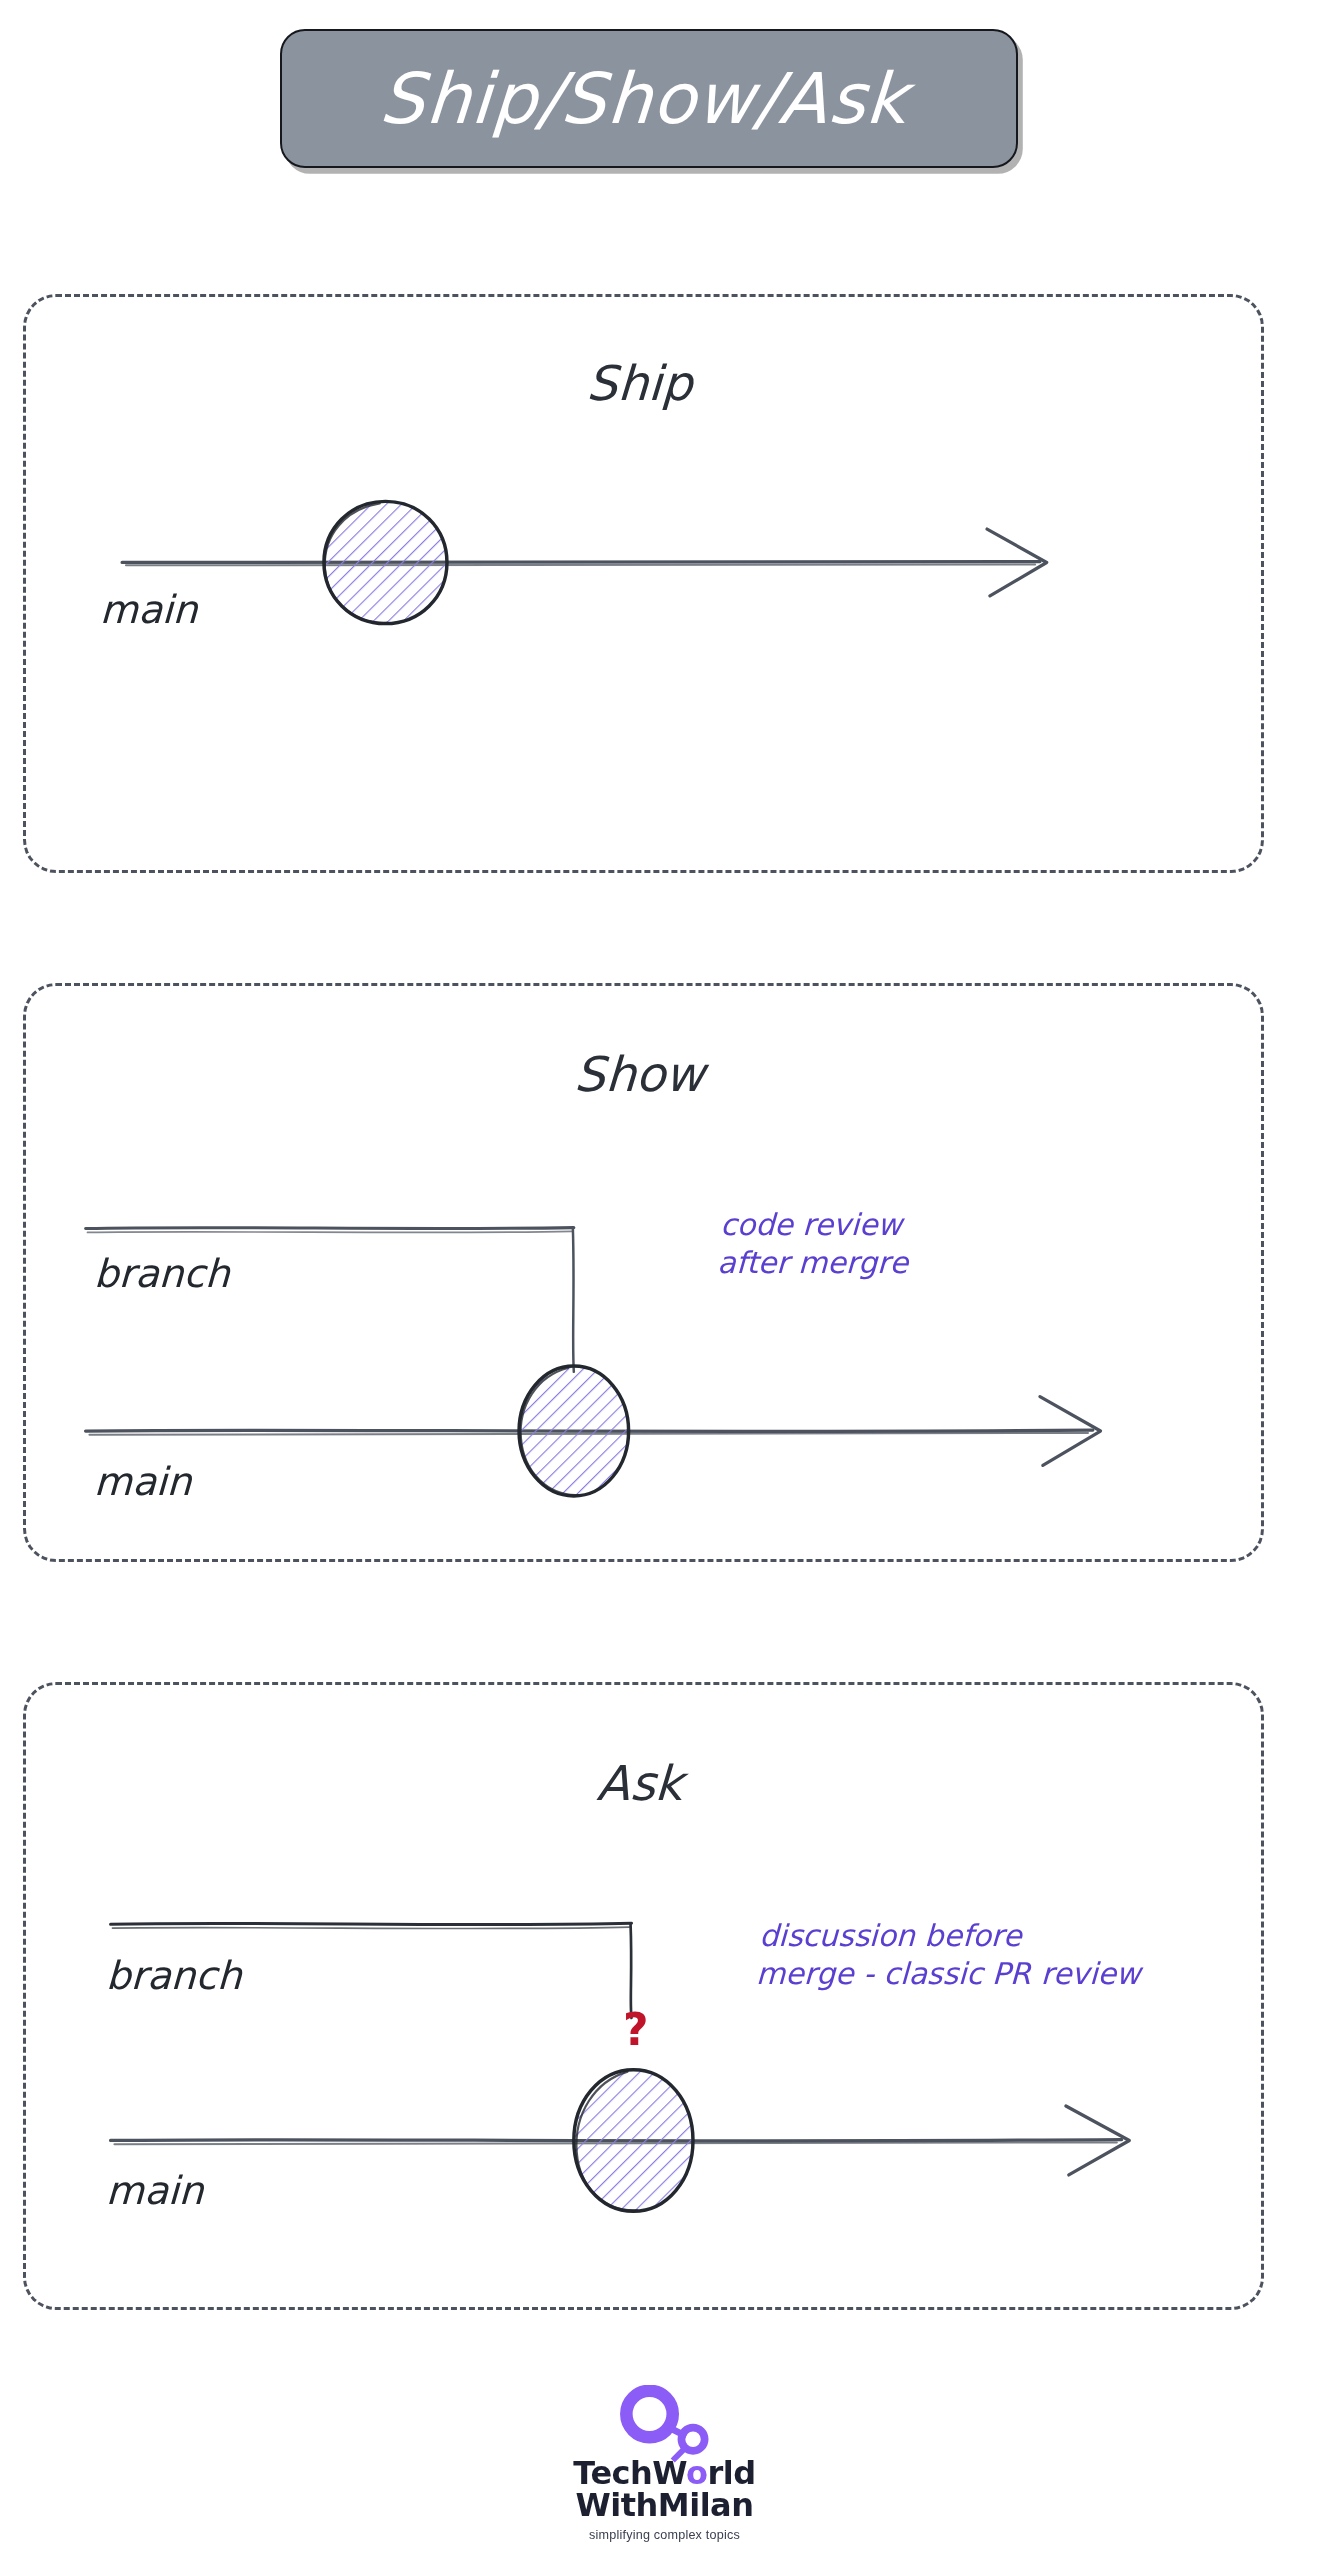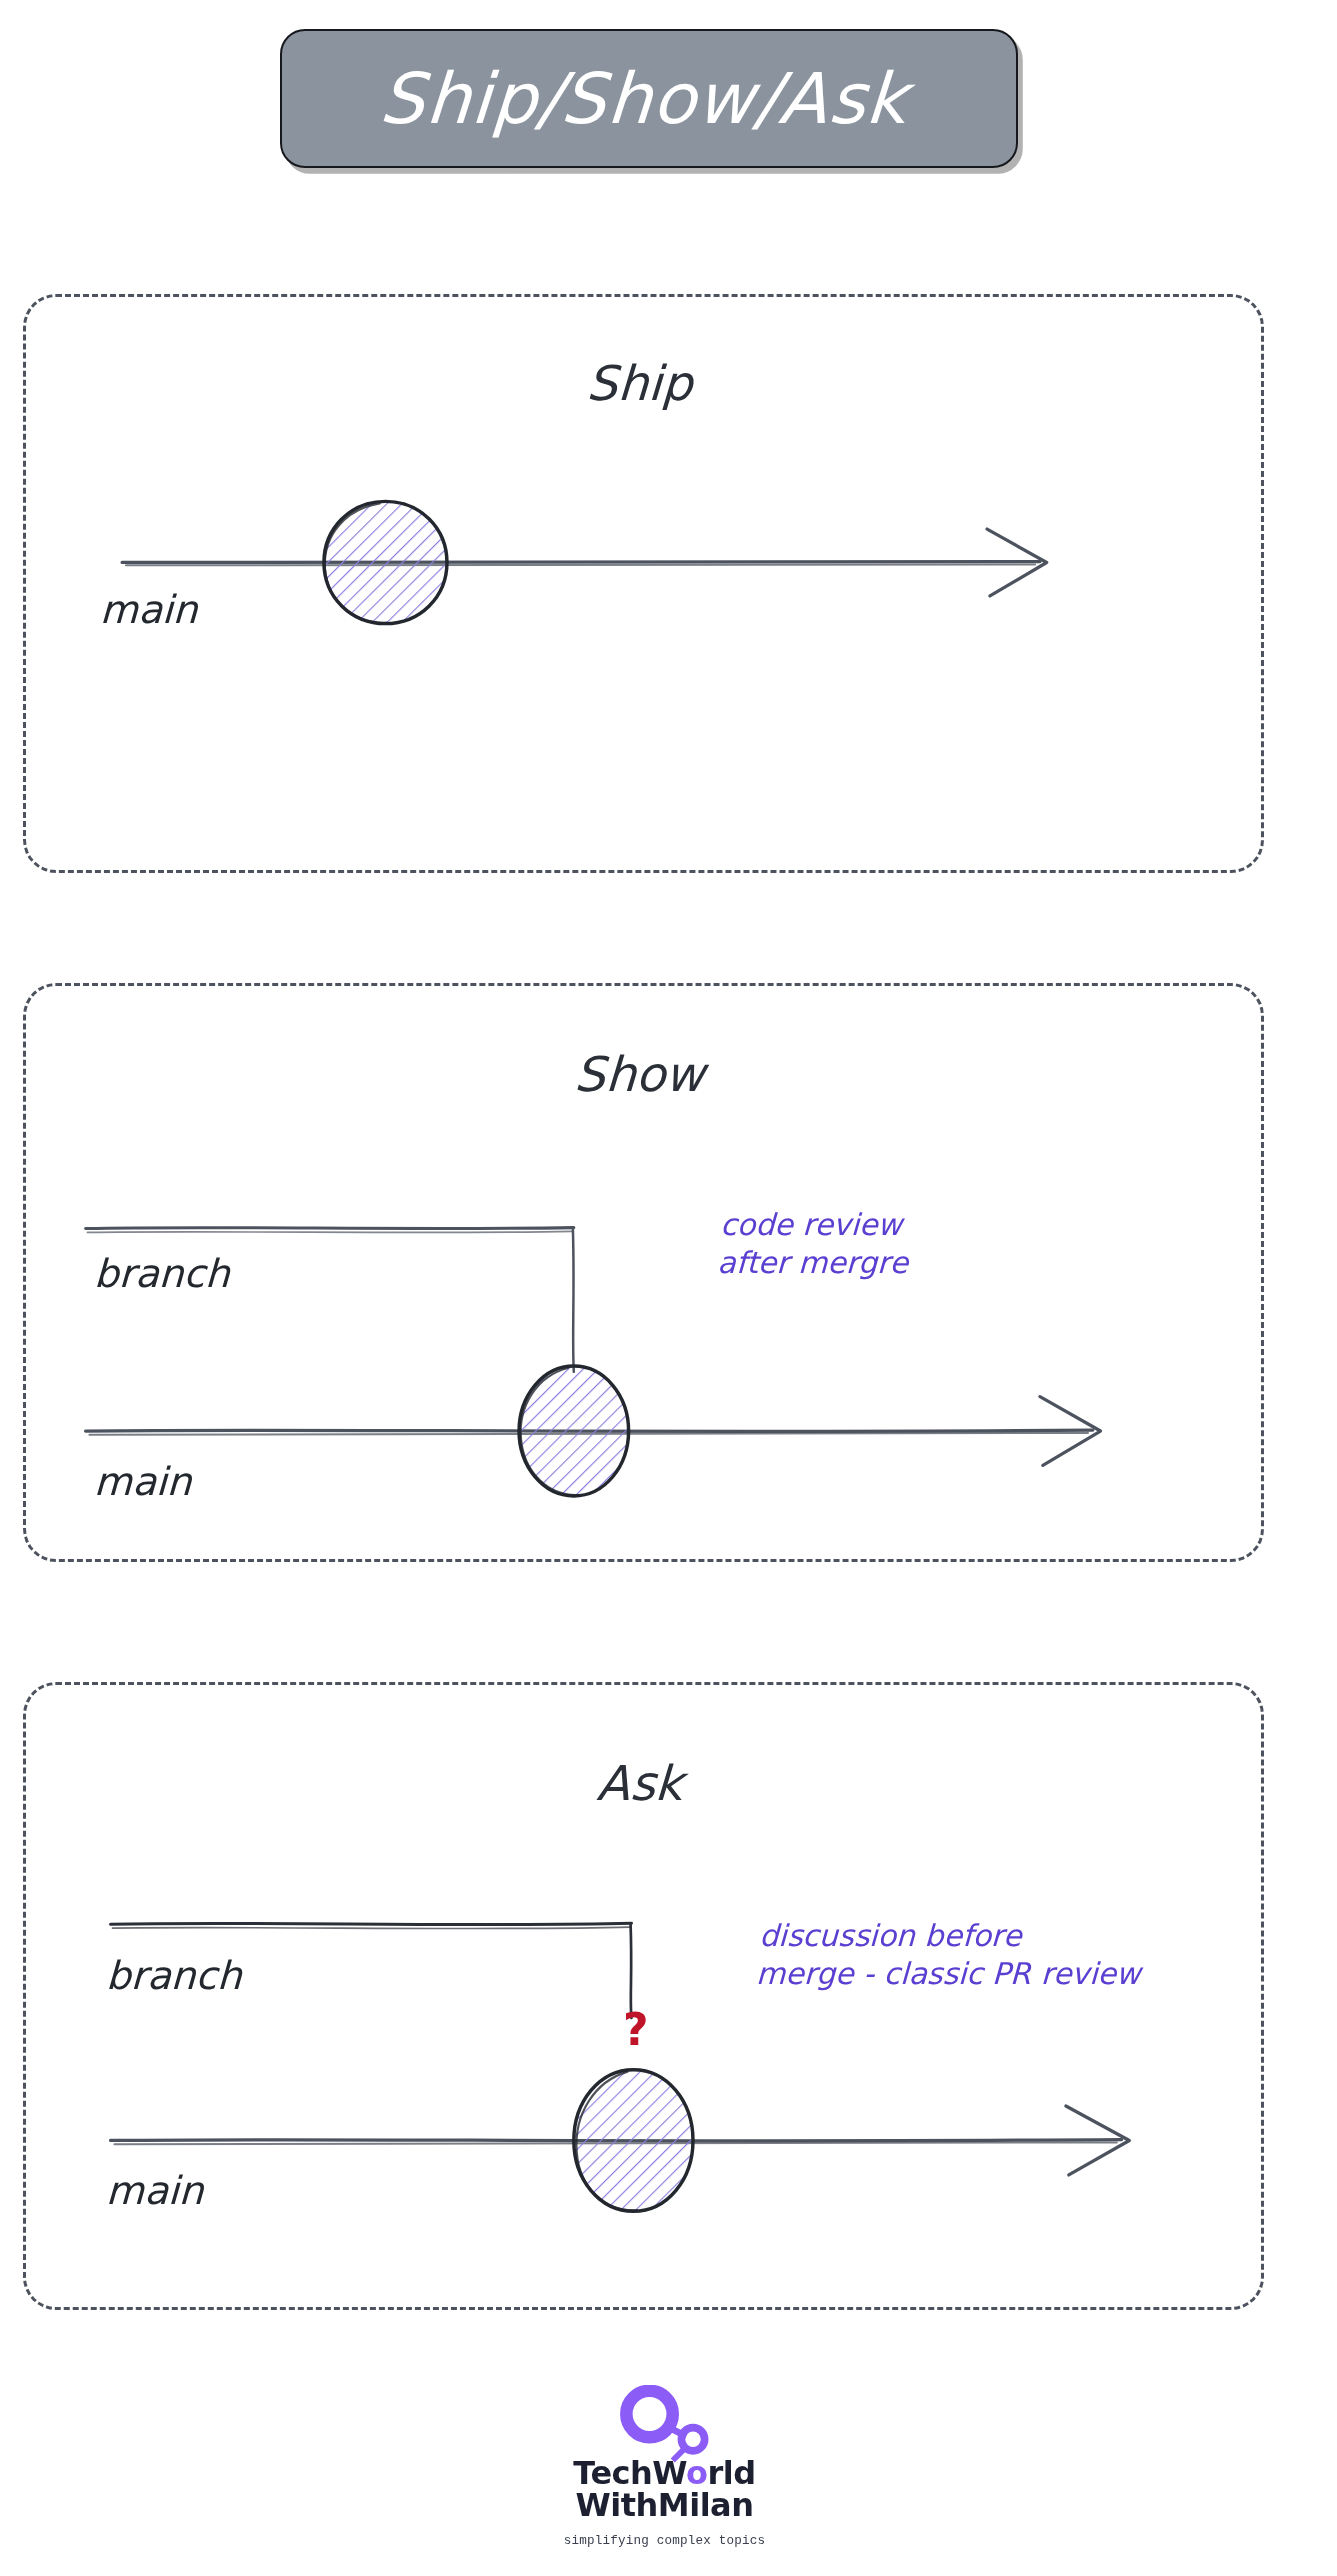--- a/index.html
+++ b/index.html
@@ -126,24 +126,24 @@
     text-align: center;
     color: #1d2030;
     font-family: "DejaVu Sans", sans-serif;
     font-weight: 700;
     font-size: 32px;
     line-height: 1.02;
     letter-spacing: -0.5px;
   }
   .logo-wordmark .accent { color: #8b5cf6; }
   .logo-tagline {
-    margin-top: 12px;
+    margin-top: 6px;
     text-align: left;
     color: #3b4050;
-    font-family: Liberation Mono, monospace;
+    font-family: Liberation Sans, sans-serif;
     font-size: 12.6px;
     letter-spacing: 0.2px;
   }
 </style>
 </head>
 <body>
 
 <div class="title-banner">
   <div class="title-text">Ship/Show/Ask</div>
 </div>

